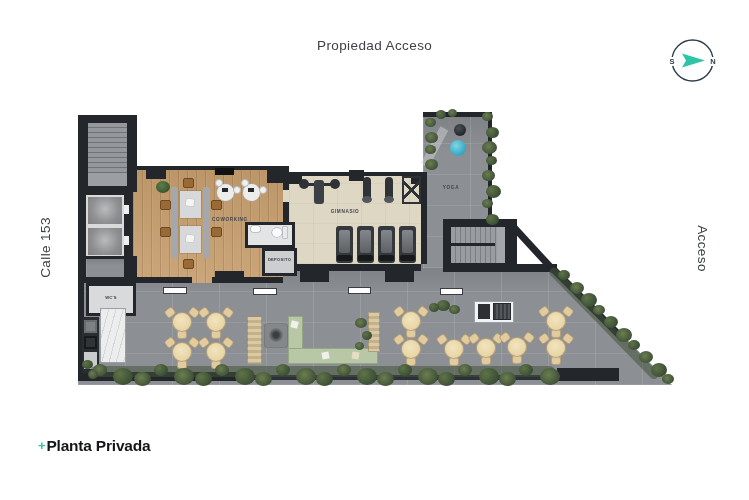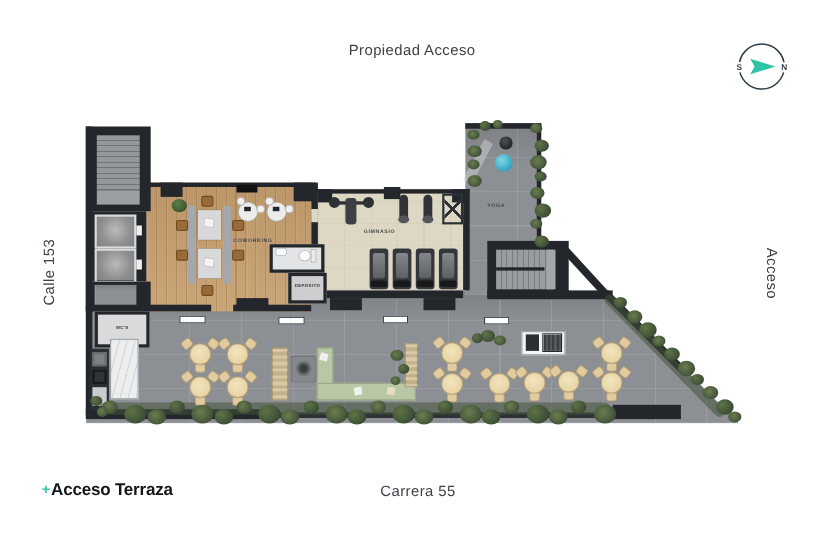--- a/index.html
+++ b/index.html
@@ -61,24 +61,23 @@
           border:1px solid #b7b9ba;box-sizing:border-box;}
 </style>
 </head>
 <body>
 
 <div id="canvas">
 
   <div class="lbl" style="left:317px;top:38px;">Propiedad Acceso</div>
   <div class="lbl" style="left:12px;top:240px;transform:rotate(-90deg);transform-origin:center;width:70px;text-align:center;left:10px;">Calle 153</div>
   <div class="lbl" style="left:672px;top:241px;transform:rotate(90deg);transform-origin:center;width:60px;text-align:center;">Acceso</div>
-  <div class="lbl" style="left:320px;top:439px;width:120px;text-align:center;">Carrera 55</div>
 
   <div class="abs" style="left:38px;top:437px;font-size:15.5px;font-weight:700;color:#14171a;letter-spacing:-.2px;">
-    <span style="color:#2ec4a5;font-size:13px;vertical-align:1px;margin-right:1px;">+</span><span>Acceso Terraza</span>
+    <span style="color:#2ec4a5;font-size:13px;vertical-align:1px;margin-right:1px;">+</span><span>Planta Privada</span>
   </div>
 
   <svg class="abs" style="left:664px;top:32px;" width="57" height="57" viewBox="0 0 57 57">
     <circle cx="28.5" cy="28.5" r="20.5" fill="none" stroke="#2e3e49" stroke-width="1.4"></circle>
     <polygon points="18,21.5 41,28.5 18,35.5 22,28.5" fill="#2ec4a5"></polygon>
     <text x="8" y="31.5" text-anchor="middle" font-size="7.5" font-weight="bold" fill="#2e3e49" stroke="#ffffff" stroke-width="4" paint-order="stroke" font-family="Liberation Sans, sans-serif">S</text>
     <text x="49" y="31.5" text-anchor="middle" font-size="7.5" font-weight="bold" fill="#2e3e49" stroke="#ffffff" stroke-width="4" paint-order="stroke" font-family="Liberation Sans, sans-serif">N</text>
   </svg>
 
   <div class="abs concrete" style="left:78px;top:264px;width:594px;height:121px;

